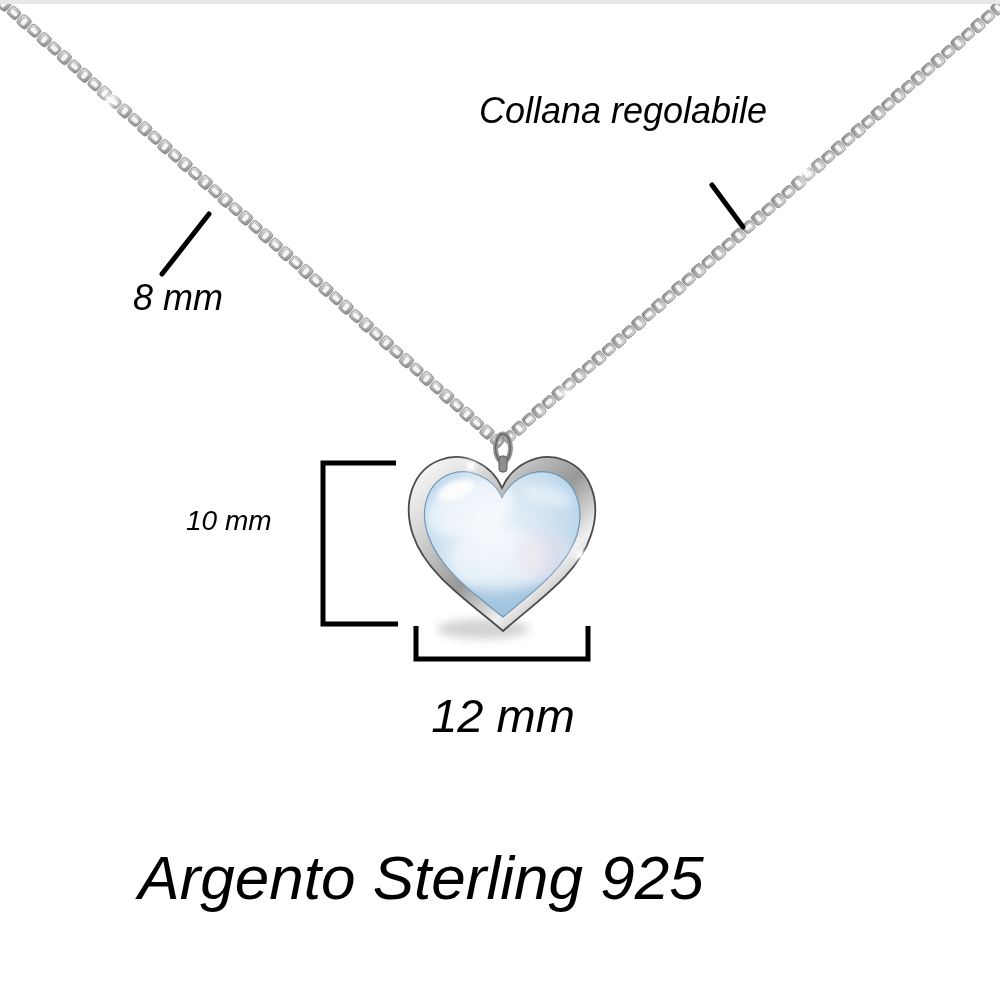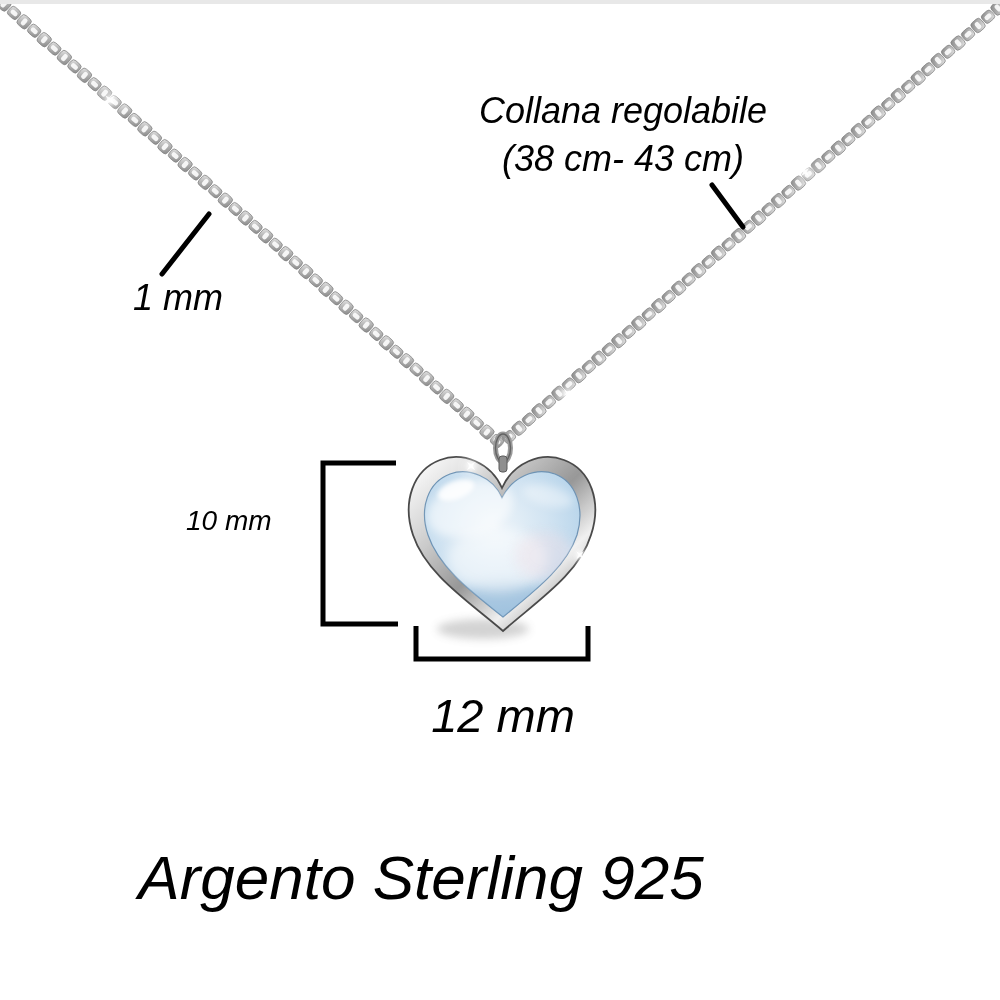--- a/index.html
+++ b/index.html
@@ -332,19 +332,18 @@
     <g stroke="#000000" stroke-width="5" fill="none">
       <line x1="162" y1="270" x2="209" y2="210" stroke-linecap="round"></line>
       <line x1="712" y1="181" x2="743" y2="223" stroke-linecap="round"></line>
       <polyline points="396,459 323,459 323,620 398,620"></polyline>
       <polyline points="416,622 416,655 588,655 588,622"></polyline>
     </g>
   </svg>
 
   <div class="lbl collana">
     <div>Collana regolabile</div>
-    <div>(38 cm- 43 cm)</div>
   </div>
-  <div class="lbl l1mm">1 mm</div>
+  <div class="lbl l1mm">8 mm</div>
   <div class="lbl l10mm">10 mm</div>
   <div class="lbl l12mm">12 mm</div>
   <div class="lbl material">Argento Sterling 925</div>
 </div>
 
 </body></html>

